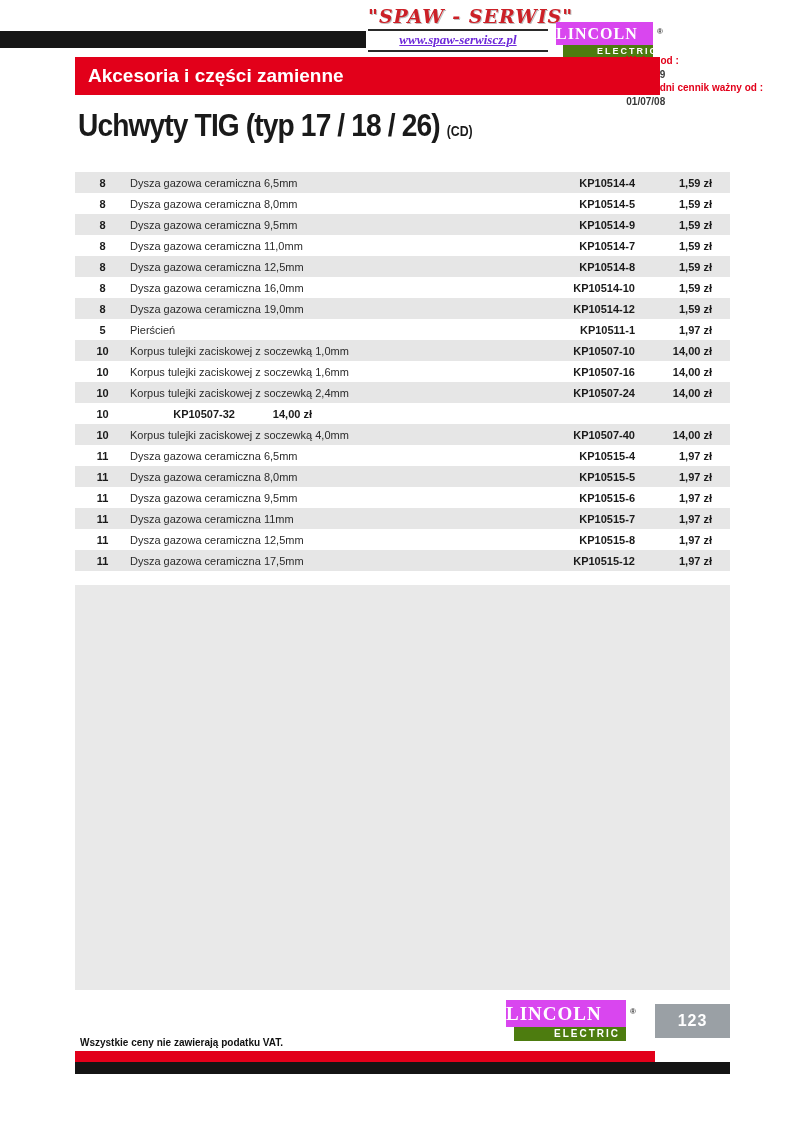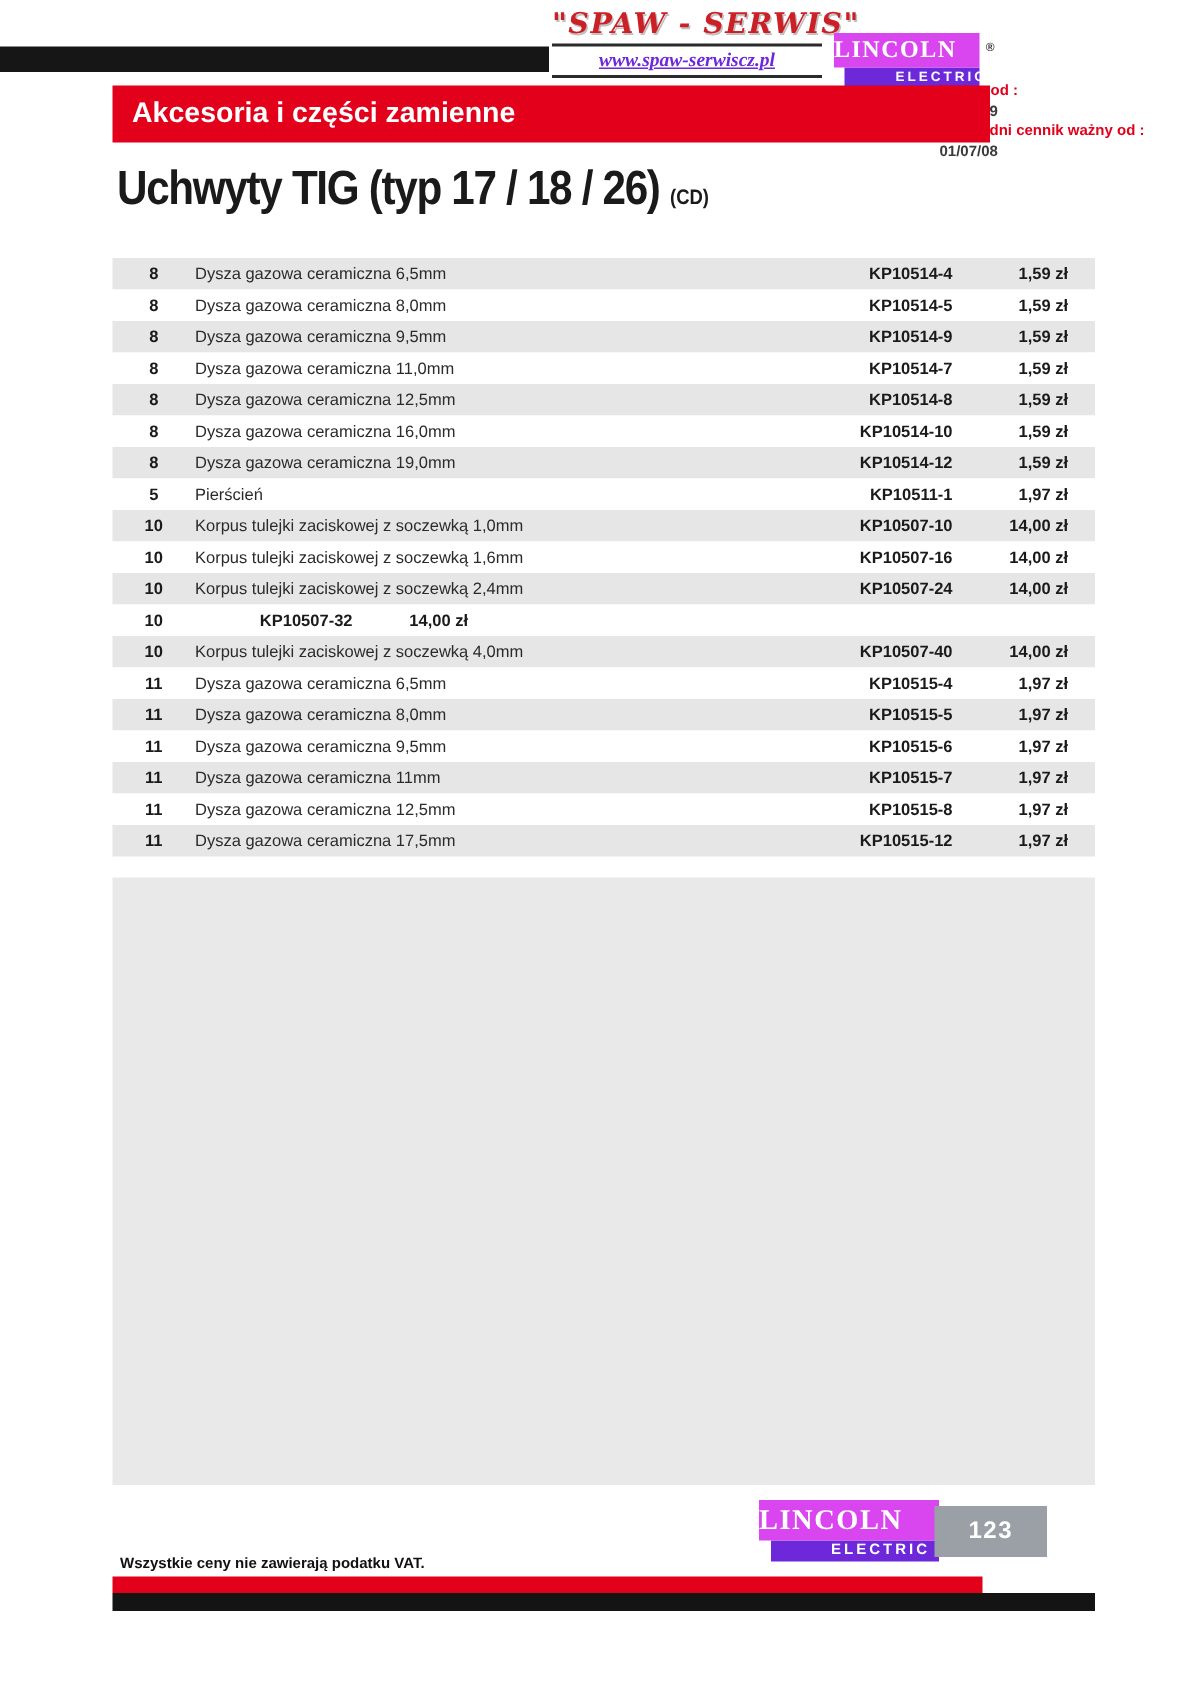--- a/index.html
+++ b/index.html
@@ -48,21 +48,21 @@
     background: #d946ef; color: #ffffff;
     font-family: "Liberation Serif", serif;
     font-weight: bold; text-align: left;
     letter-spacing: 1px;
   }
   .lincoln-reg {
     position: absolute; right: -11px; top: -2px;
     font-size: 8px; color: #333; font-family: "Liberation Sans", sans-serif;
   }
   .lincoln-red {
-    background: #6d28d9; color: #ffffff;
+    background: #4d7c0f; color: #ffffff;
     font-weight: bold; text-align: center;
     letter-spacing: 2px;
     font-family: "Liberation Sans", sans-serif;
     padding-left: 34px;
   }
   .lincoln-top { left: 556px; top: 22px; width: 97px; }
   .lincoln-top .lincoln-black { height: 23px; line-height: 23px; font-size: 16px; }
   .lincoln-top .lincoln-red   { height: 13px; line-height: 13px; font-size: 9px; margin-left: 7px; }
   .lincoln-bottom { left: 506px; top: 1000px; width: 120px; }
   .lincoln-bottom .lincoln-black { height: 27px; line-height: 27px; font-size: 19px; }
@@ -112,21 +112,21 @@
     width: 655px; height: 405px;
     background: #e9e9e9;
   }
 
   
   .footer-notes {
     position: absolute; left: 80px; top: 1034px;
     font-size: 10px; font-weight: bold; color: #111111; line-height: 17px;
   }
   .page-number {
-    position: absolute; left: 623px; top: 1004px;
+    position: absolute; left: 655px; top: 1004px;
     width: 75px; height: 34px;
     background: #9aa0a5; color: #ffffff;
     font-size: 16px; font-weight: bold;
     text-align: center; line-height: 34px; letter-spacing: 1px;
   }
   .bottom-red-bar {
     position: absolute; left: 75px; top: 1051px;
     width: 580px; height: 11px; background: #e2001a;
   }
   .bottom-black-bar {

